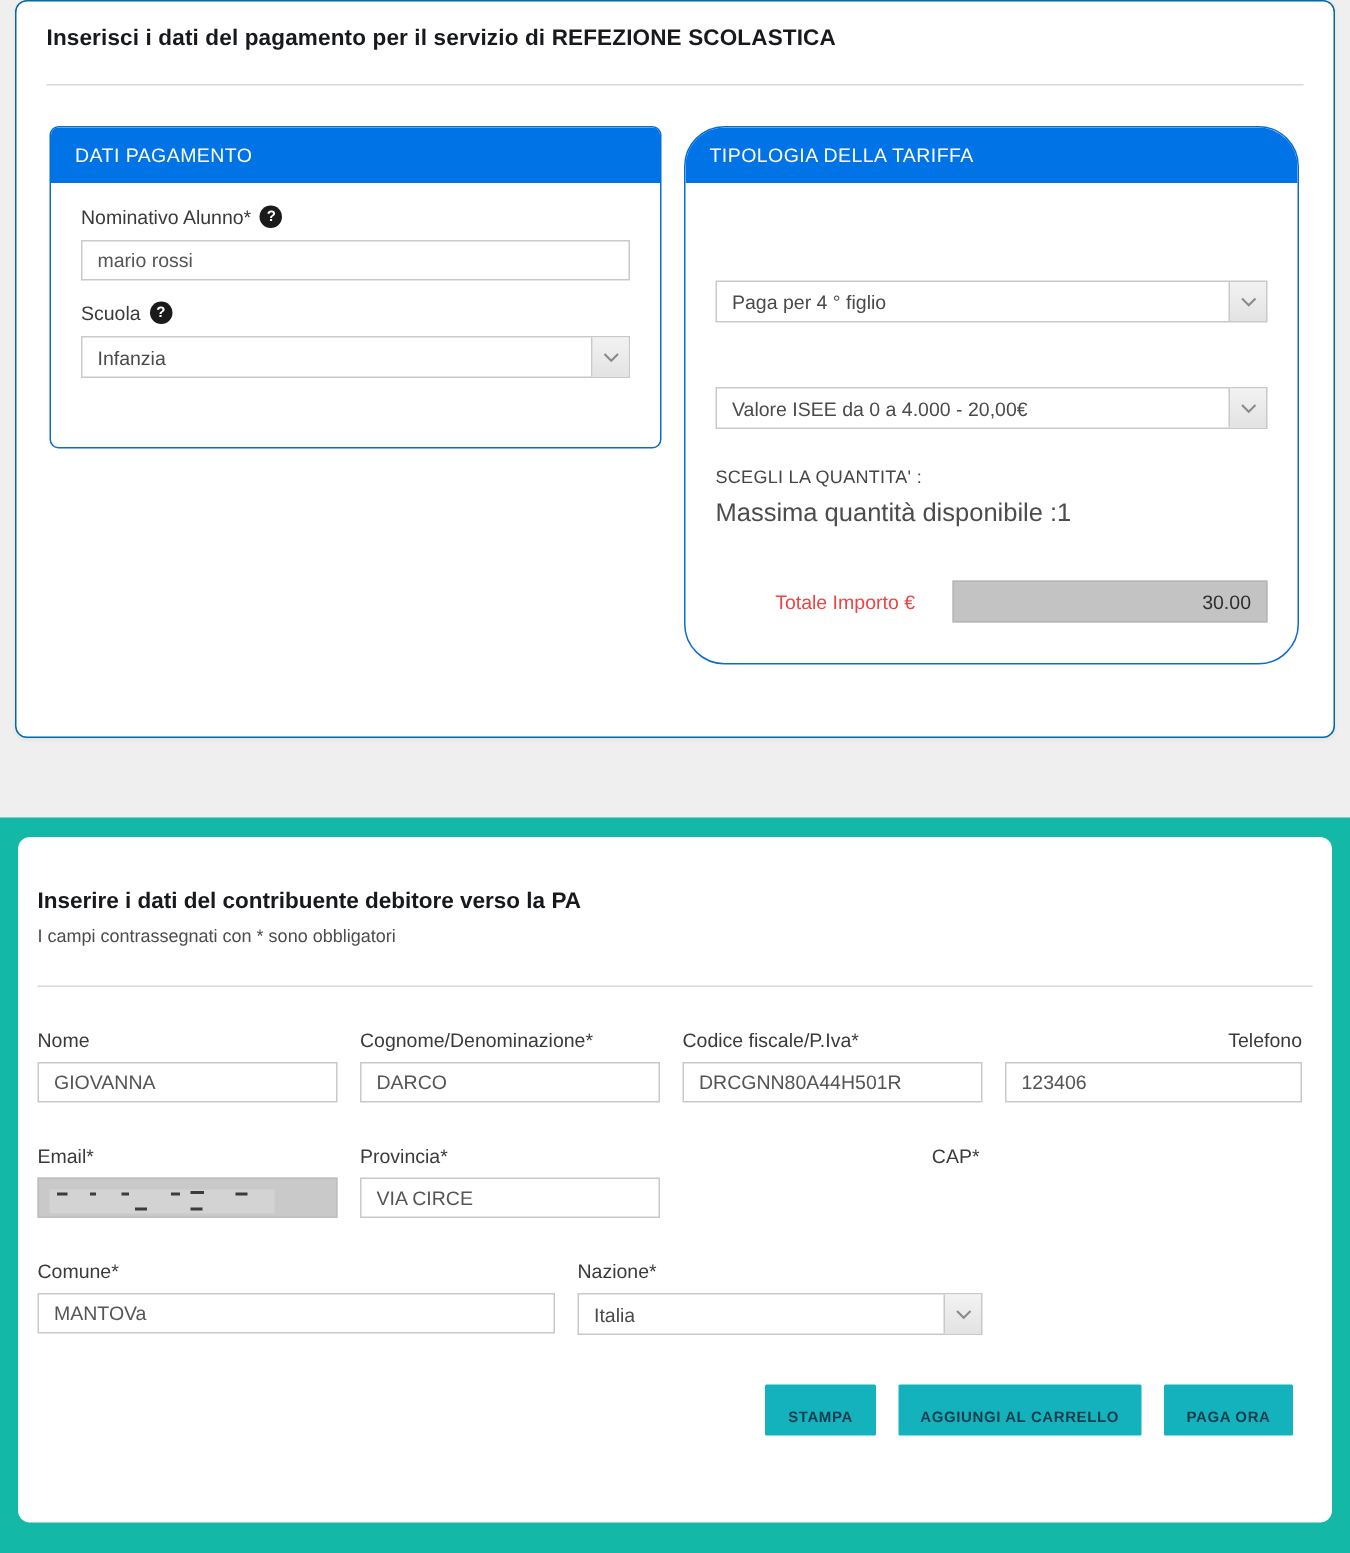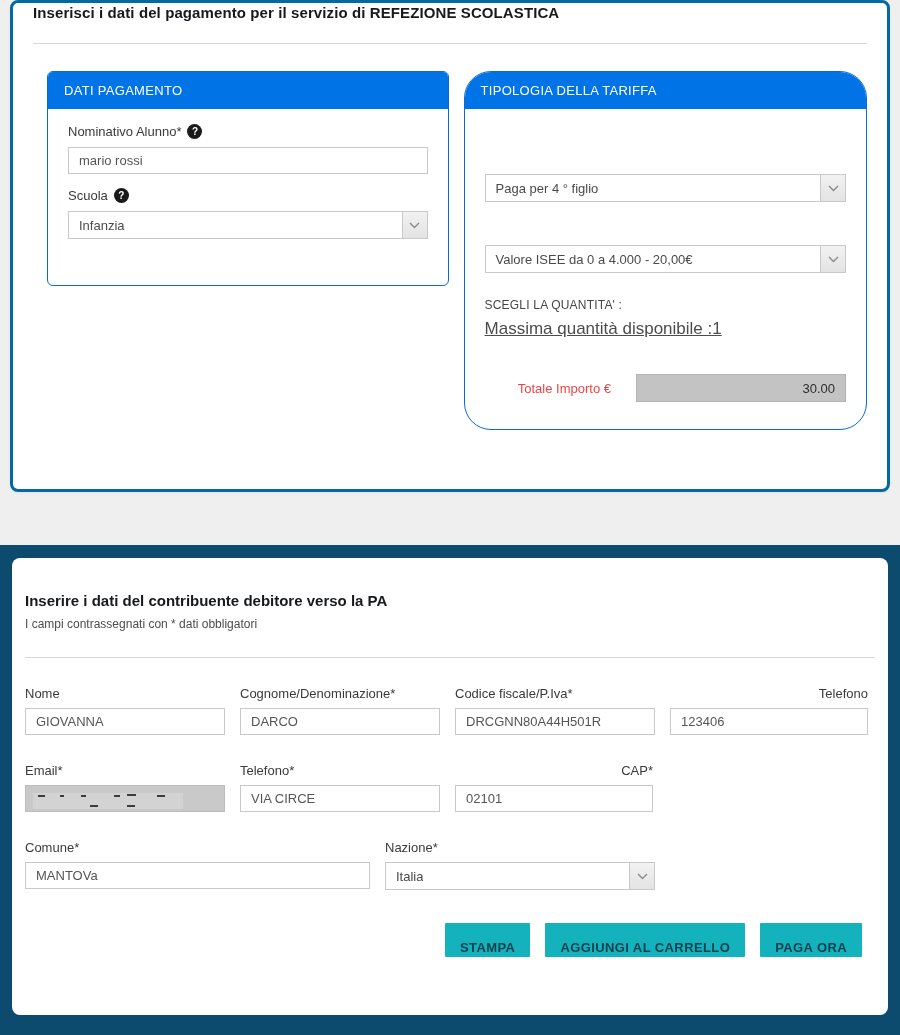--- a/index.html
+++ b/index.html
@@ -9,24 +9,24 @@
     background: #efefef;
     color: #333;
     overflow: hidden;
   }
 
   
   .top-card {
     margin: 0 10px;
     height: 492px;
     background: #ffffff;
-    border: 3px solid #0369a1;
+    border: 1px solid #0369a1;
     border-radius: 8px;
     box-shadow: 0 1px 3px rgba(0,0,0,0.06);
-    padding: 1px 20px 0 20px;
+    padding: 16px 20px 0 20px;
   }
   .page-title {
     font-size: 15px;
     font-weight: bold;
     color: #17191c;
     letter-spacing: 0.1px;
   }
   .hr {
     border-bottom: 1px solid #d8d8d8;
     margin-top: 22px;
@@ -37,21 +37,21 @@
     margin-top: 27px;
     gap: 15px;
     align-items: flex-start;
   }
   .panel {
     border: 1px solid #0a6bd1;
     border-radius: 6px;
     background: #fff;
     overflow: hidden;
   }
-  .panel-left  { width: 408px; height: 215px; margin-left: 14px; }
+  .panel-left  { width: 408px; height: 215px; margin-left: 2px; }
   .panel-right { width: 410px; height: 359px; border-radius: 27px; }
   .panel-header {
     background: #0073e6;
     color: #ffffff;
     font-size: 13px;
     padding: 11px 16px;
     letter-spacing: 0.3px;
   }
   .panel-body { padding: 15px 20px 0 20px; }
 
@@ -123,21 +123,20 @@
   .qty-label {
     margin-top: 25px;
     font-size: 12px;
     color: #454545;
     letter-spacing: 0.2px;
   }
   .qty-max {
     margin-top: 7px;
     font-size: 17px;
     color: #4c4c4c;
-    text-decoration: underline;
   }
   .total-row {
     margin-top: 35px;
     display: flex;
     align-items: center;
     justify-content: flex-end;
     gap: 25px;
   }
   .total-label { font-size: 13px; color: #ef4444; }
   .total-box {
@@ -149,21 +148,21 @@
     color: #2e2e2e;
     display: flex;
     align-items: center;
     justify-content: flex-end;
     padding-right: 10px;
   }
 
   
   .blue-band {
     margin-top: 53px;
-    background: #0c4a6e;
+    background: #14b8a6;
     height: 490px;
     padding: 13px 12px 0 12px;
   }
   .bottom-card {
     background: #ffffff;
     border-radius: 8px;
     height: 457px;
     padding: 0 13px;
   }
   .bc-title {
@@ -228,21 +227,21 @@
     gap: 15px;
     margin-top: 33px;
     padding-right: 13px;
   }
   .btn {
     height: 20px;
     background: #14b2bd;
     border: none;
     color: #0c3f4d;
     font-family: inherit;
-    font-size: 13px;
+    font-size: 10px;
     font-weight: bold;
     letter-spacing: 0.4px;
     padding: 17px 15px;
     cursor: pointer;
     border-radius: 1px;
   }
 </style>
 </head>
 <body>
 
@@ -302,21 +301,21 @@
         </div>
       </div>
     </div>
 
   </div>
 </div>
 
 <div class="blue-band">
   <div class="bottom-card">
     <div class="bc-title">Inserire i dati del contribuente debitore verso la PA</div>
-    <div class="bc-subtitle">I campi contrassegnati con * dati obbligatori</div>
+    <div class="bc-subtitle">I campi contrassegnati con * sono obbligatori</div>
     <div class="bc-hr"></div>
 
     <div class="form-row">
       <div class="fcol w200">
         <span class="field-label">Nome</span>
         <input class="text-input" type="text" value="GIOVANNA" style="">
       </div>
       <div class="fcol w200">
         <span class="field-label">Cognome/Denominazione*</span>
         <input class="text-input" type="text" value="DARCO" style="">
@@ -340,26 +339,25 @@
             <i class="rd2"></i>
             <i class="rd3"></i>
             <i class="rd4"></i>
           <i class="rd5"></i>
             <i class="rd6"></i>
             <i class="rd7"></i>
             <i class="rd8"></i>
         </div>
       </div>
       <div class="fcol w200">
-        <span class="field-label">Telefono*</span>
+        <span class="field-label">Provincia*</span>
         <input class="text-input" type="text" value="VIA CIRCE" style="">
       </div>
       <div class="fcol w198">
         <span class="field-label">CAP*</span>
-        <input class="text-input" type="text" value="02101" style="">
       </div>
     </div>
 
     <div class="form-row">
       <div class="fcol w345">
         <span class="field-label">Comune*</span>
         <input class="text-input" type="text" value="MANTOVa" style="">
       </div>
       <div class="fcol w270">
         <span class="field-label">Nazione*</span>

